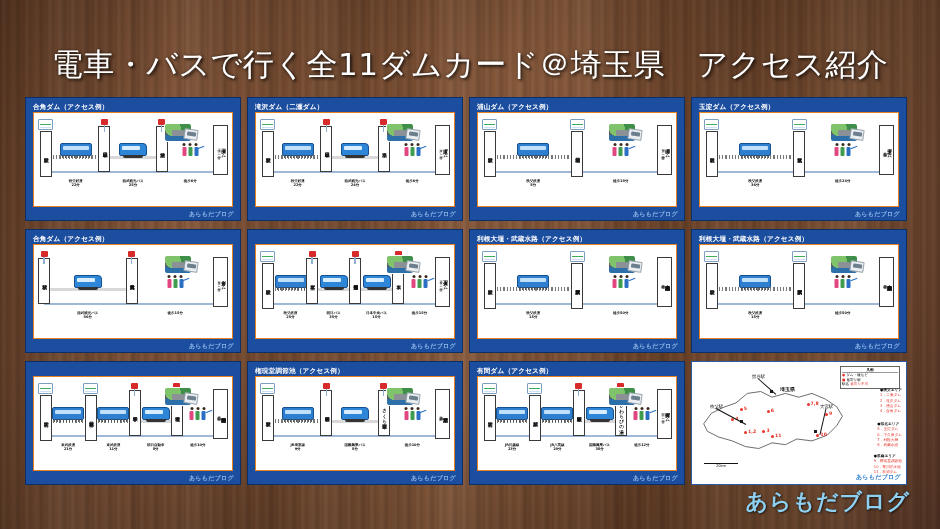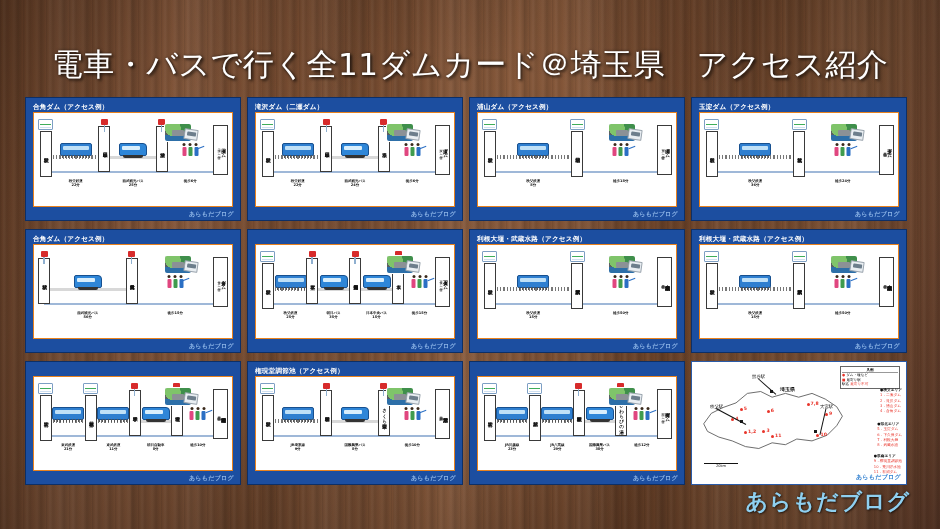--- a/index.html
+++ b/index.html
@@ -781,20 +781,21 @@
           </div>
           <div class="damphoto">
             <div class="pic"></div>
             <div class="card2"></div>
           </div>
         </div>
       </div>
       <div class="card-foot">あらもだブログ</div>
     </div>
     <div class="card">
+      <div class="card-title">有間ダム（アクセス例）</div>
       <div class="card-body">
         <div class="route">
           <div class="railline"></div>
           <div class="node">
             <div class="sign train"></div>
             <div class="stopbox">
               <span class="vtext">大宮駅</span>
             </div>
           </div>
           <div class="leg">

